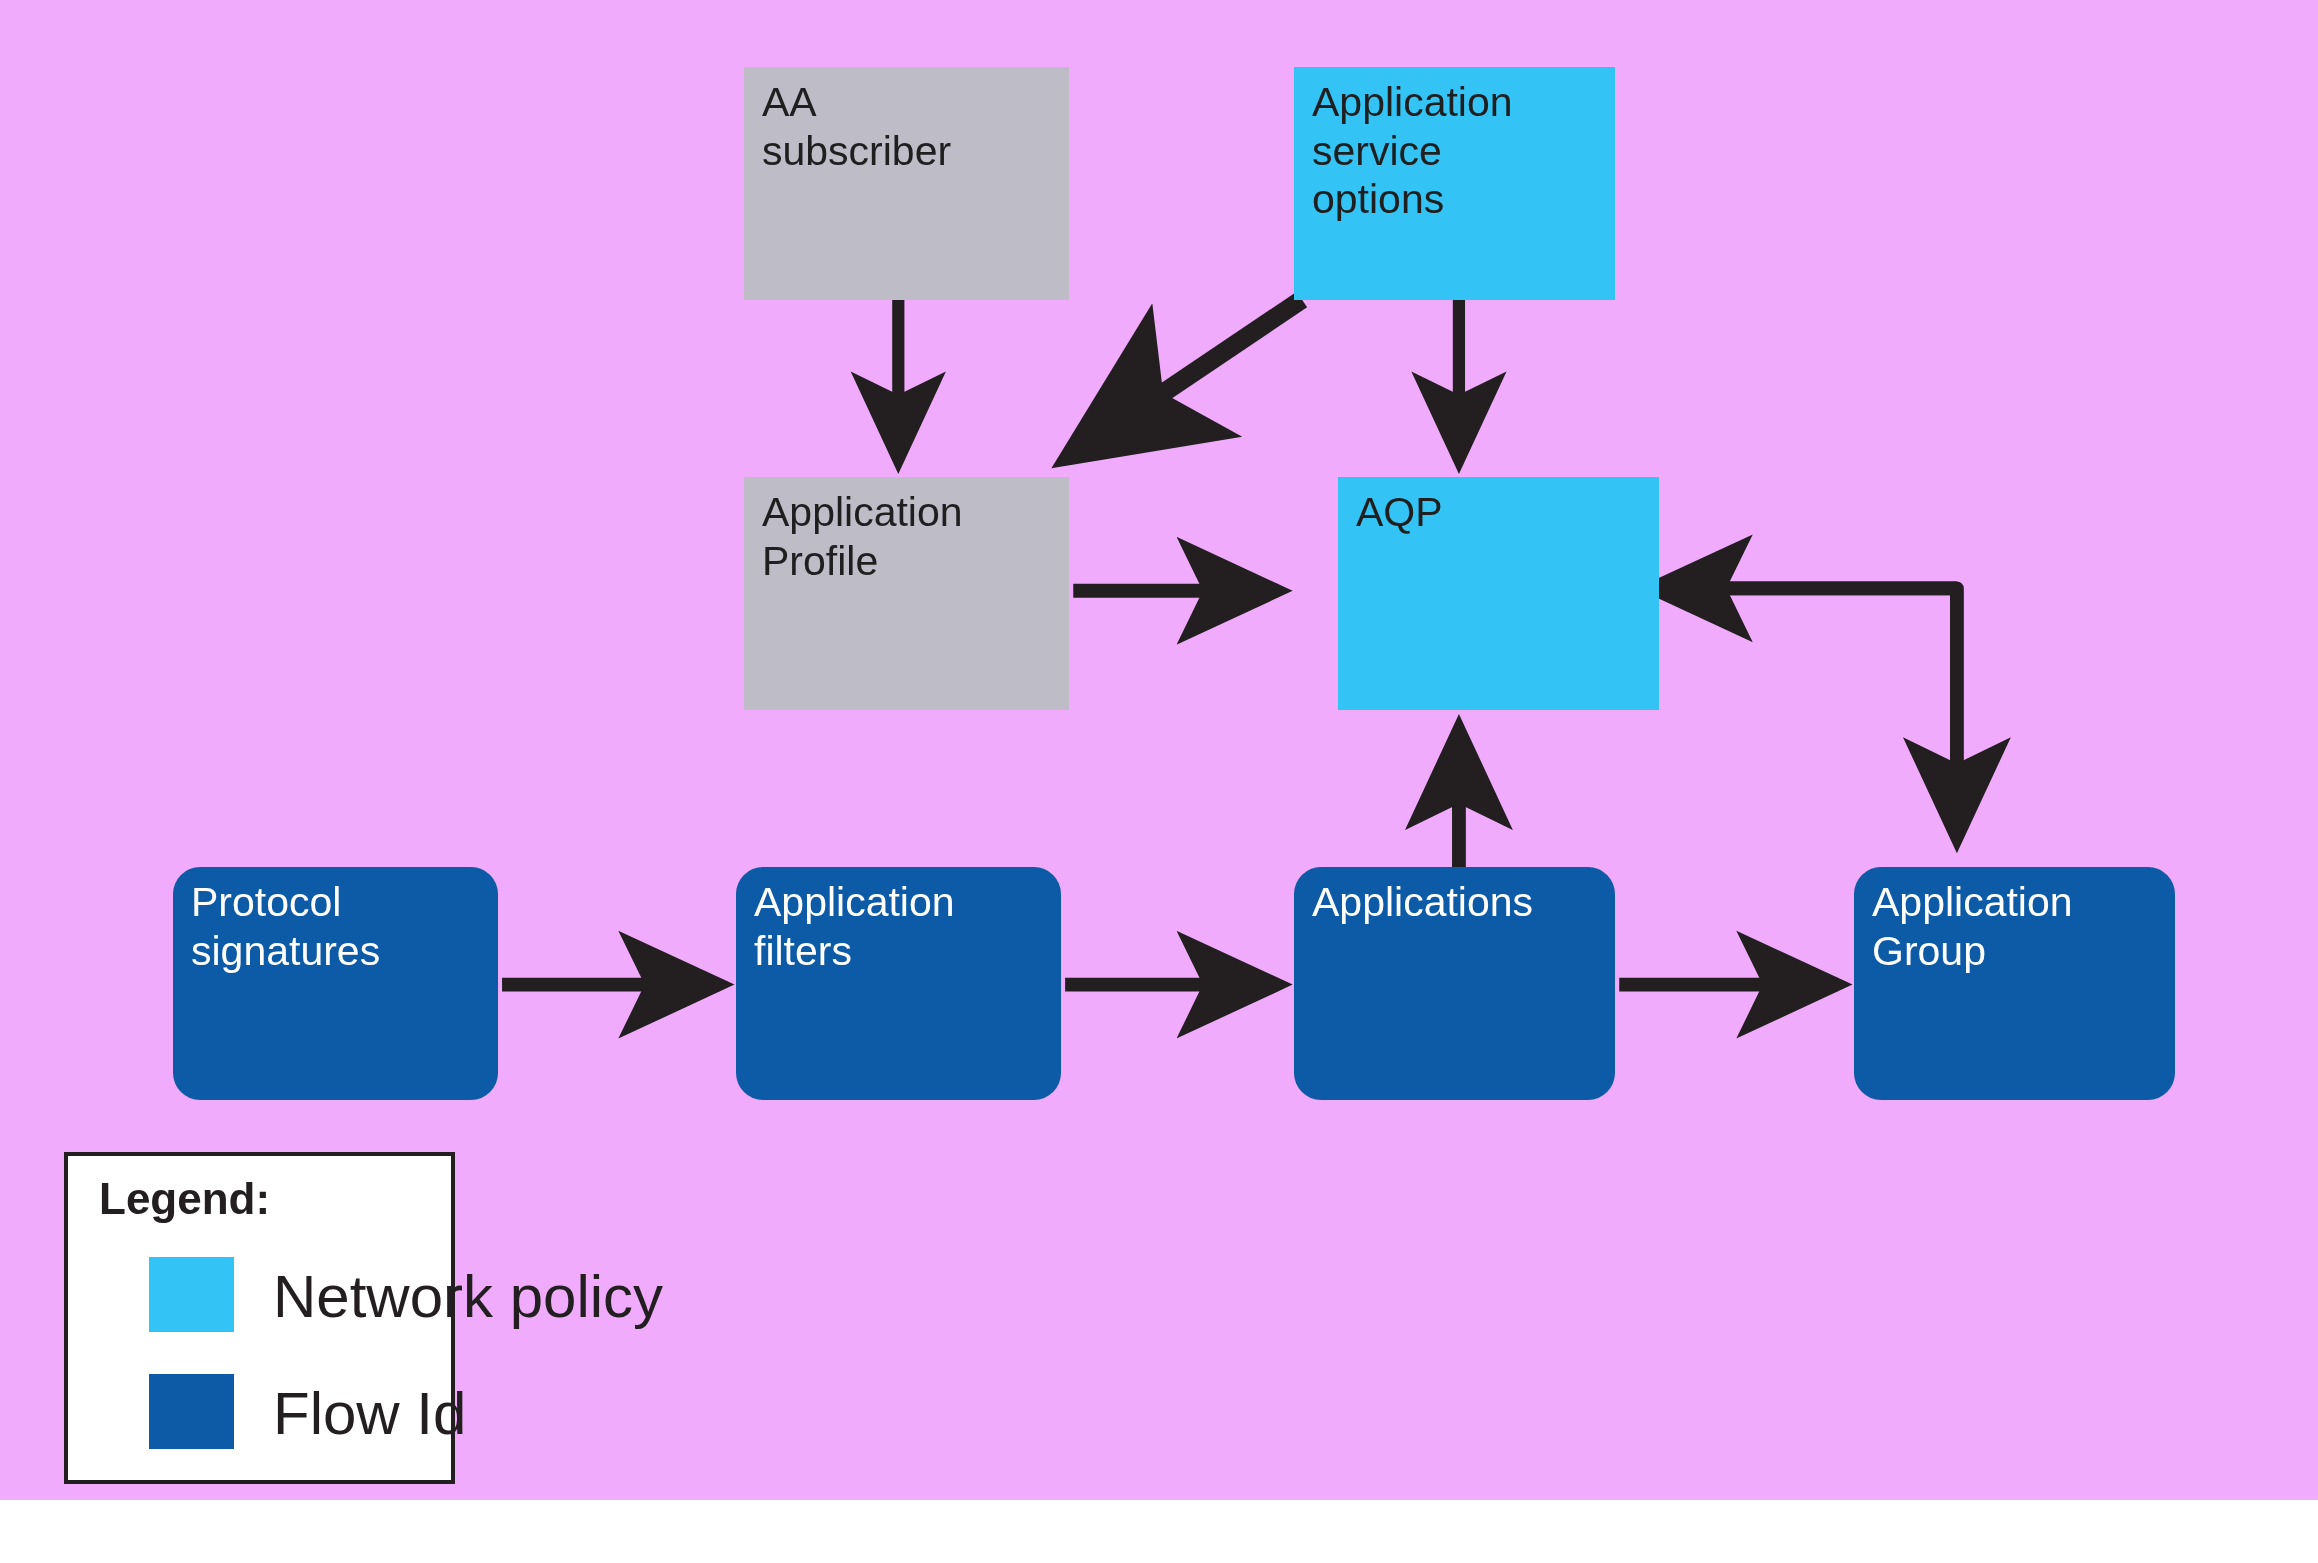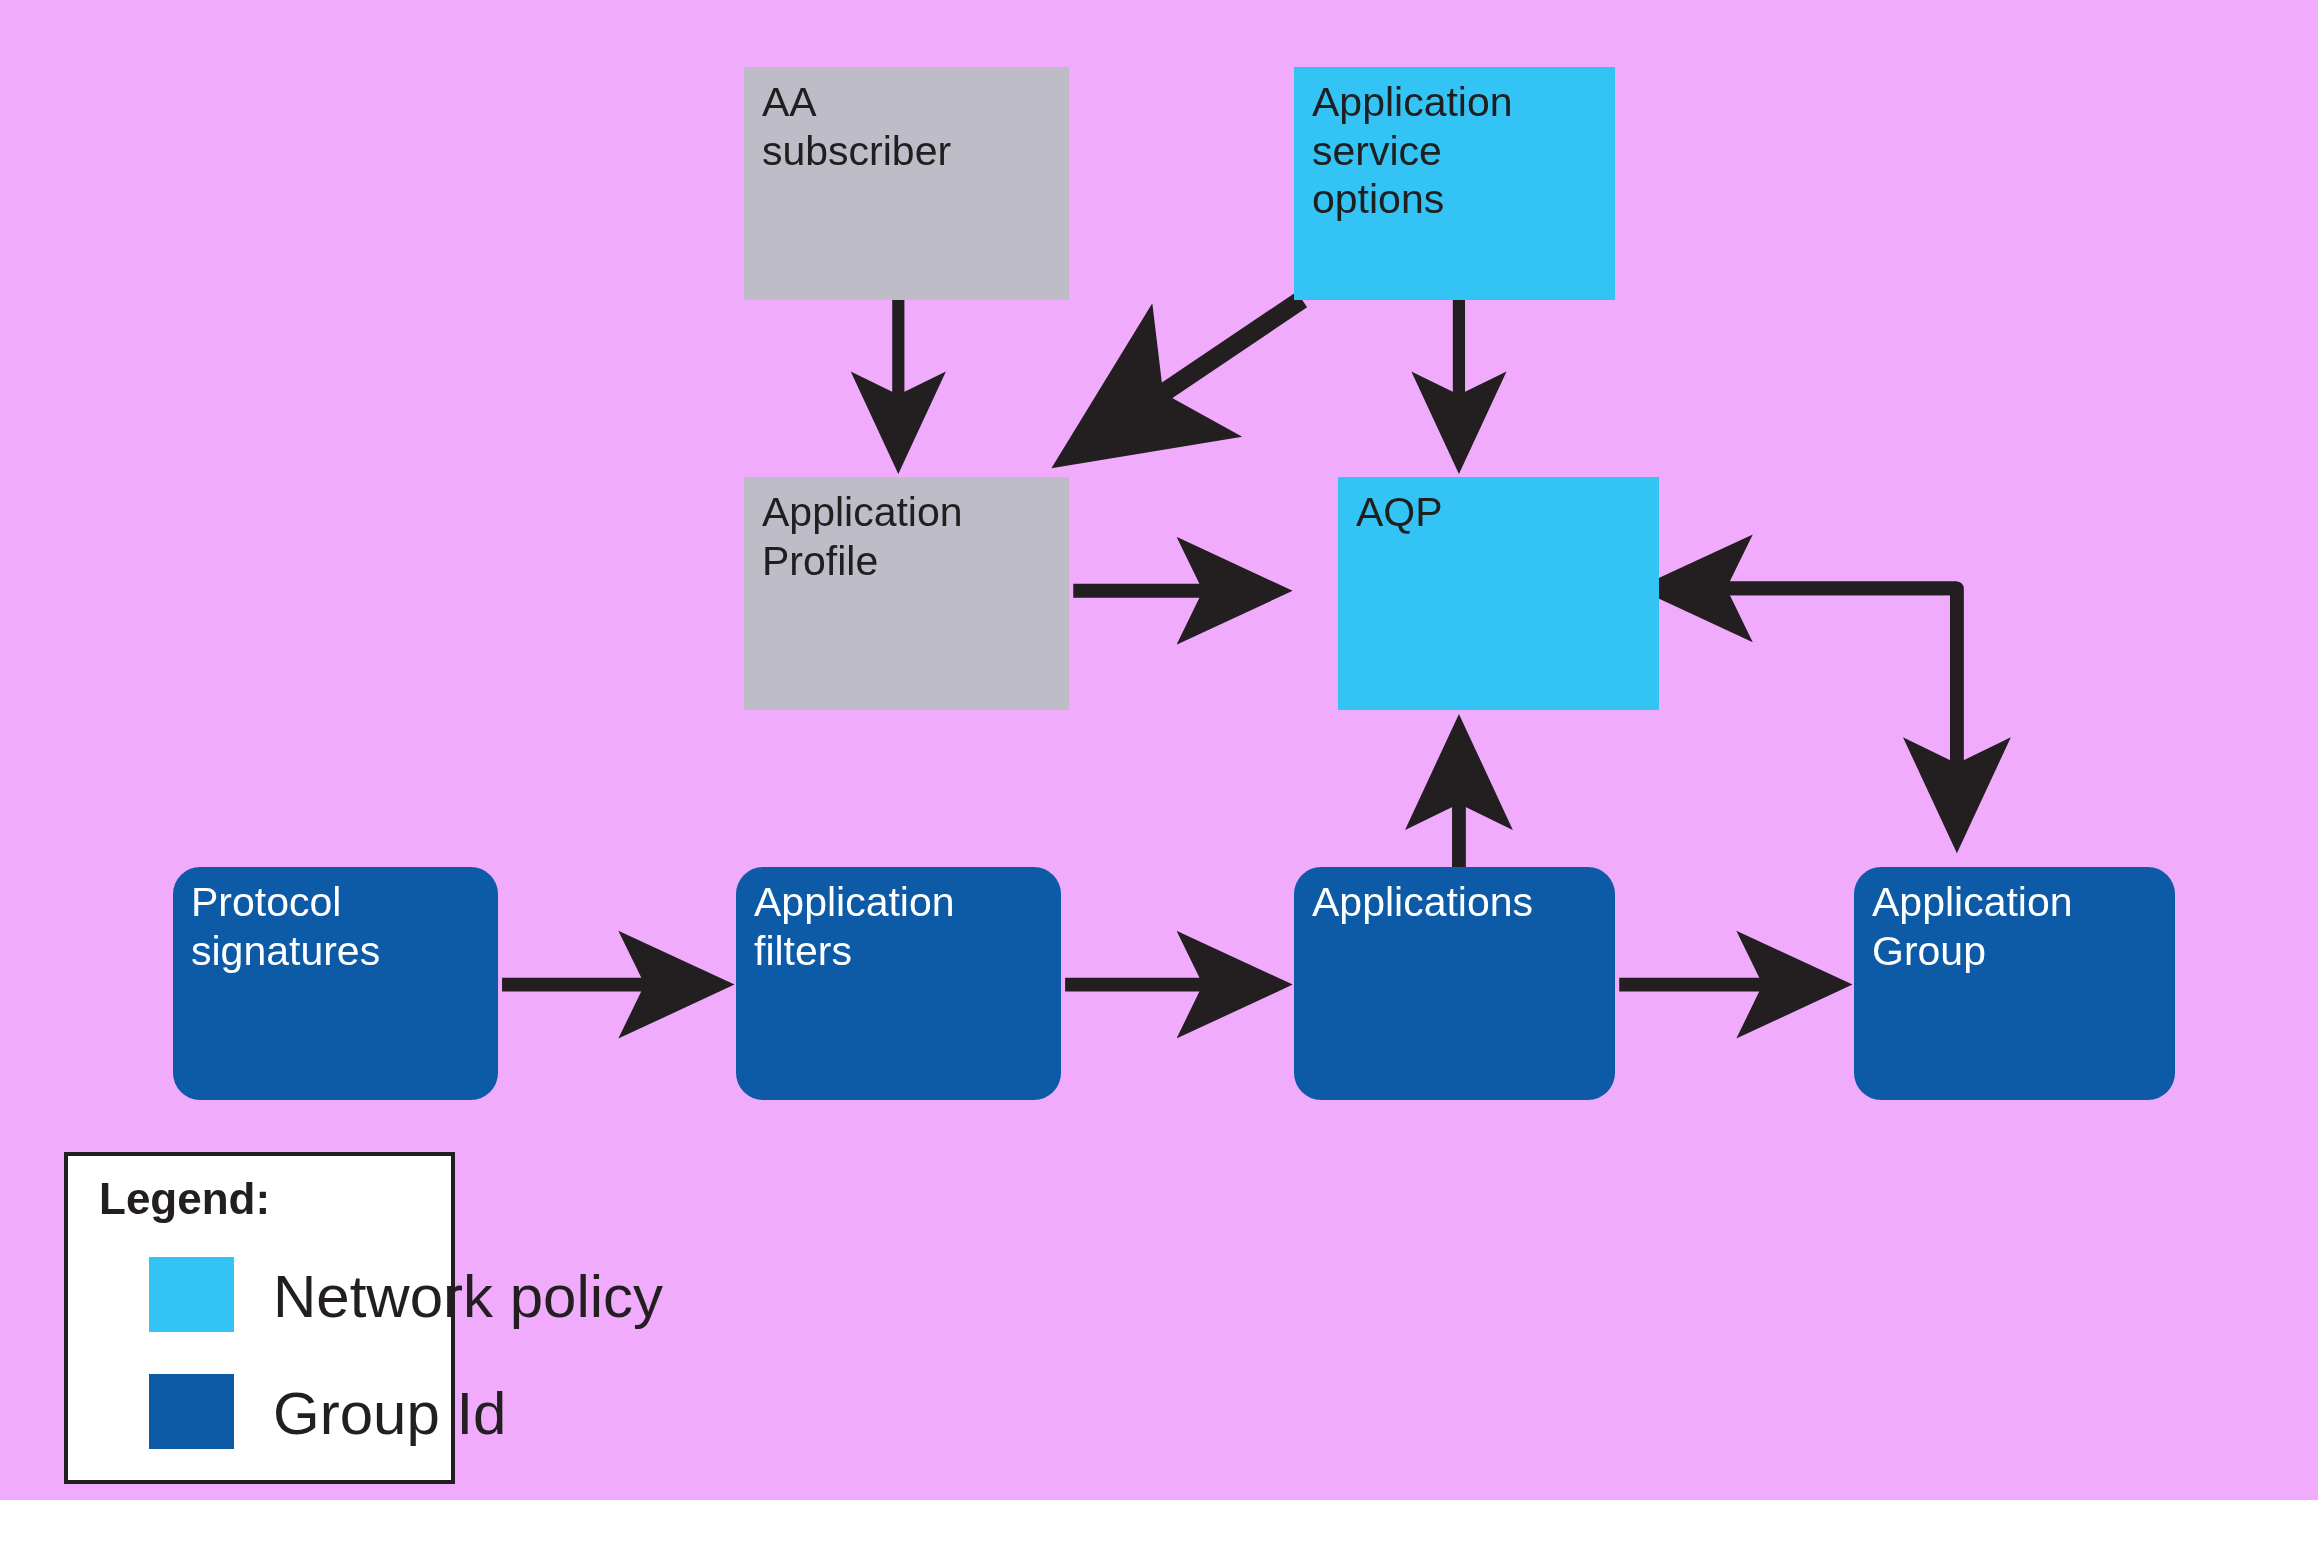--- a/index.html
+++ b/index.html
@@ -108,20 +108,20 @@
   </div>
 
   <div id="legend" style="left: 64px; top: 1152px; width: 391px; height: 332px;">
     <span class="ltitle">Legend:</span>
     <div class="lrow" id="lr0" style="top: 101px;">
       <span class="lsw" id="sw0" style="background: rgb(51, 196, 245);"></span>
       <span class="ltext">Network policy</span>
     </div>
     <div class="lrow" id="lr1" style="top: 218px;">
       <span class="lsw" id="sw1" style="background: rgb(13, 91, 166);"></span>
-      <span class="ltext">Group Id</span>
+      <span class="ltext">Flow Id</span>
     </div>
   </div>
 
   <span id="figid" style="left: 2164px; top: 1547px;">19806</span>
 
 </div>
 
 
 </body></html>

